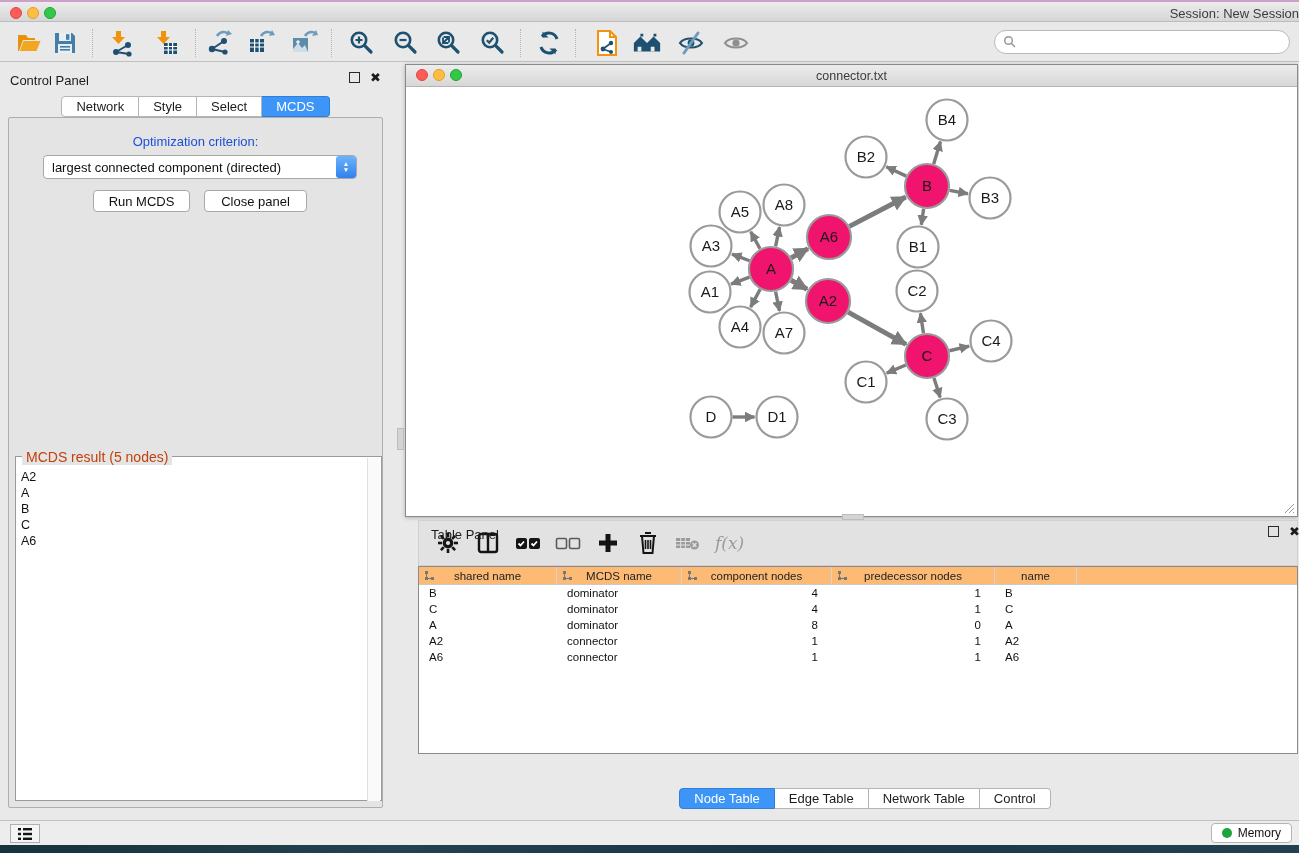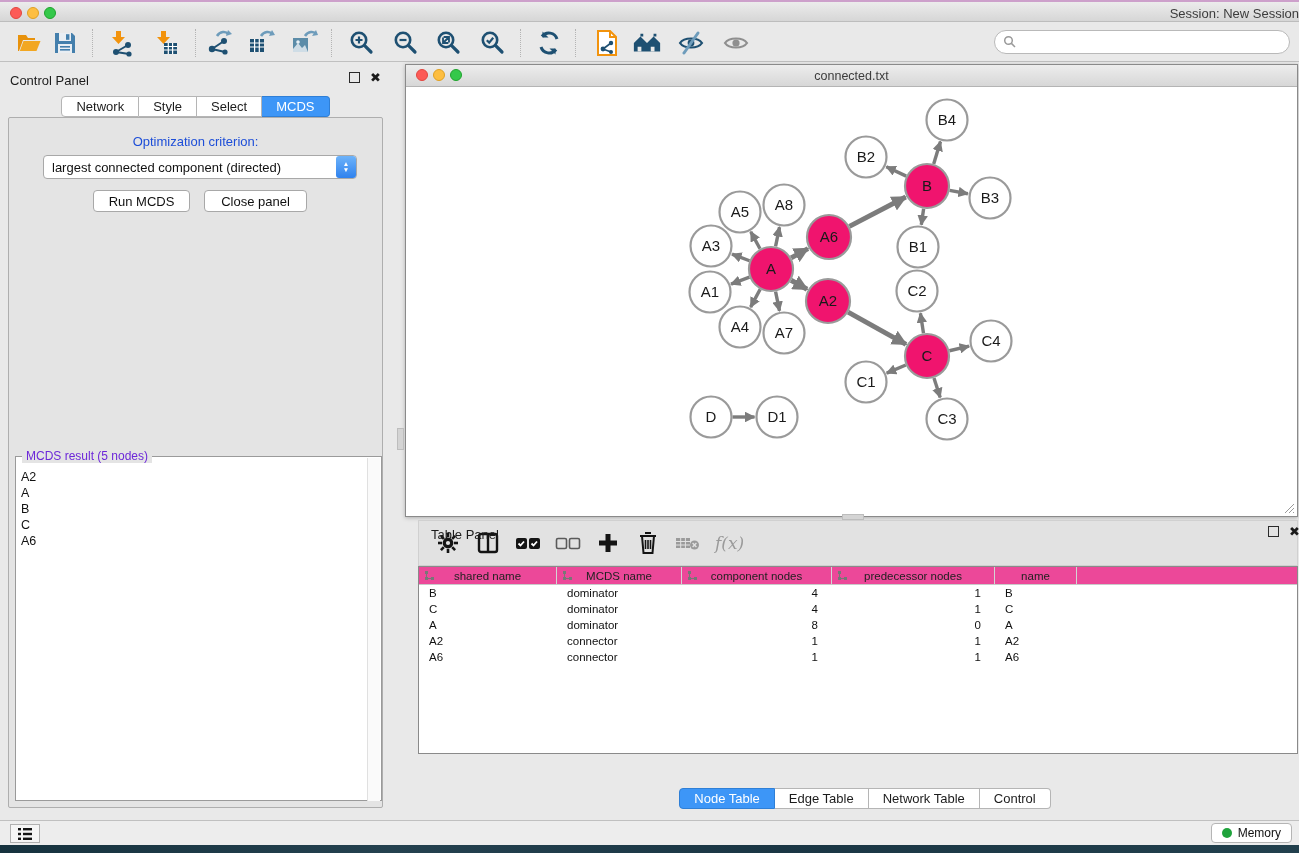--- a/index.html
+++ b/index.html
@@ -45,21 +45,21 @@
     border:1px solid #a8a8a8; border-radius:4px; display:flex; align-items:center; cursor:pointer; }
   #criterion-select .val { flex:1; font-size:13px; color:#111; padding-left:8px; white-space:nowrap; overflow:hidden; }
   .stepper { width:20px; height:22px; margin:0; background:linear-gradient(#6db3fa,#2f82ee);
     border-radius:3px; display:flex; flex-direction:column; align-items:center; justify-content:center; color:#fff; }
   .stepper span { font-size:6.5px; line-height:6px; }
   .push-btn { height:22px; background:#fff; border:1px solid #a8a8a8; border-radius:4px;
     font-size:13px; color:#111; display:flex; align-items:center; justify-content:center; cursor:pointer; }
   #run-btn { left:84px; top:72px; width:97px; }
   #closepanel-btn { left:195px; top:72px; width:103px; }
   #result-box { left:6px; top:338px; width:367px; height:345px; background:#fff; border:1px solid #9a9a9a; }
-  #result-legend { left:6px; top:-8px; background:#e4e4e4; padding:0 4px; font-size:12px; color:#6d28d9; }
+  #result-legend { left:6px; top:-8px; background:#e4e4e4; padding:0 4px; font-size:14px; color:#c2410c; }
   #result-list { left:0; top:4px; width:352px; height:338px; padding:8px 0 0 5px; }
   .result-item { font-size:12.5px; color:#111; line-height:16px; }
   #result-scroll { right:1px; top:1px; width:13px; height:343px; background:#fafafa; border-left:1px solid #e0e0e0; }
 
   
   #network-window { left:405px; top:64px; width:893px; height:453px; background:#fff;
     border:1px solid #8a8a8a; box-shadow:0 1px 4px rgba(0,0,0,.25); }
   #nw-titlebar { left:0; top:0; width:100%; height:22px; background:linear-gradient(#ededed,#d7d7d7);
     border-bottom:1px solid #b4b4b4; }
   #nw-titlebar .title { width:100%; text-align:center; top:4px; font-size:12.5px; color:#3c3c3c; }
@@ -71,21 +71,21 @@
   #grip-h { left:842px; top:514px; width:22px; height:6px; }
 
   
   #table-panel { left:418px; top:520px; width:894px; height:296px; }
   #tp-toolbar { left:12px; top:28px; width:880px; height:46px; background:#e2e2e2;
     border:1px solid #d0d0d0; display:flex; align-items:center; gap:14px; padding-left:16px; }
   .tp-icon { width:26px; height:26px; display:flex; align-items:center; justify-content:center; cursor:pointer; }
   #fx-label { font-family:"DejaVu Serif","Liberation Serif",serif; font-style:italic;
     font-size:17px; color:#9a9a9a; }
   #node-table { left:12px; top:78px; width:880px; height:188px; background:#fff; border:1px solid #8a8a8a; overflow:hidden; }
-  #nt-header { display:flex; height:18px; background:#ec4899; border-bottom:1px solid #c9c9c9; }
+  #nt-header { display:flex; height:18px; background:#fdba74; border-bottom:1px solid #c9c9c9; }
   .nt-hcell { display:flex; align-items:center; justify-content:center; gap:5px;
     border-right:1px solid #d4d4d4; font-size:11.5px; color:#222; position:relative; }
   .nt-hcell .sort-ic { position:absolute; left:6px; top:4px; }
   .nt-row { display:flex; height:16px; }
   .nt-cell { font-size:11.5px; color:#111; line-height:16px; padding:0 10px; white-space:nowrap; overflow:hidden; }
   .al-r { text-align:right; padding-right:14px; }
   #tp-tabs { left:0; top:268px; width:894px; display:flex; justify-content:center; }
 
   
   #statusbar { left:0; top:820px; width:1299px; height:25px; background:#ededed; border-top:1px solid #c0c0c0; }
@@ -294,21 +294,21 @@
       <div id="result-scroll" class="abs"></div>
     </div>
   </div>
 </div>
 
 <div id="network-window" class="abs">
   <div id="nw-titlebar" class="abs">
     <div class="tl-dot tl-red abs" style="left:10px; top:4px;"></div>
     <div class="tl-dot tl-yellow abs" style="left:27px; top:4px;"></div>
     <div class="tl-dot tl-green abs" style="left:44px; top:4px;"></div>
-    <div class="title abs">connected.txt</div>
+    <div class="title abs">connector.txt</div>
   </div>
   <svg id="graph-canvas" class="abs" viewBox="0 0 891 429">
       <defs>
         <marker id="arw" viewBox="0 0 6 6" refX="5.4" refY="3" markerWidth="3.1" markerHeight="3.1" orient="auto" markerUnits="strokeWidth">
           <path d="M0 0L6 3L0 6z" fill="#7C7C7C"></path>
         </marker>
       </defs>
       <line x1="354.01124522107034" y1="161.7948702451939" x2="344.74986880547465" y2="144.76588780361467" stroke="#7C7C7C" stroke-width="3.4" marker-end="url(#arw)"></line>
       <line x1="369.5783782586724" y1="159.46029164961277" x2="373.52115170347264" y2="140.0497146905962" stroke="#7C7C7C" stroke-width="3.4" marker-end="url(#arw)"></line>
       <line x1="343.52383930205286" y1="173.7674717324536" x2="326.00928763929613" y2="167.05356026173018" stroke="#7C7C7C" stroke-width="3.4" marker-end="url(#arw)"></line>

